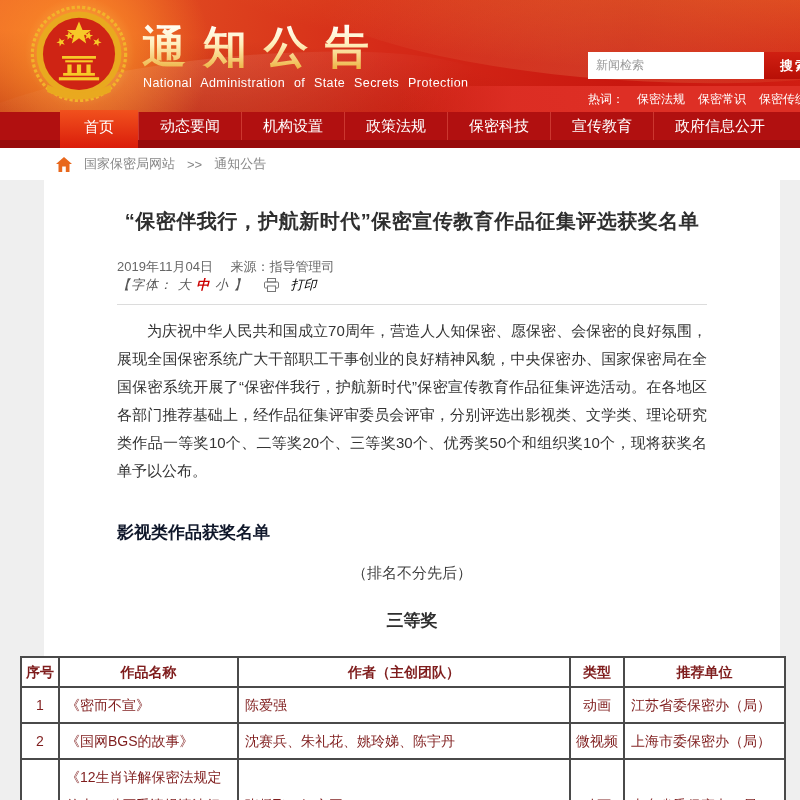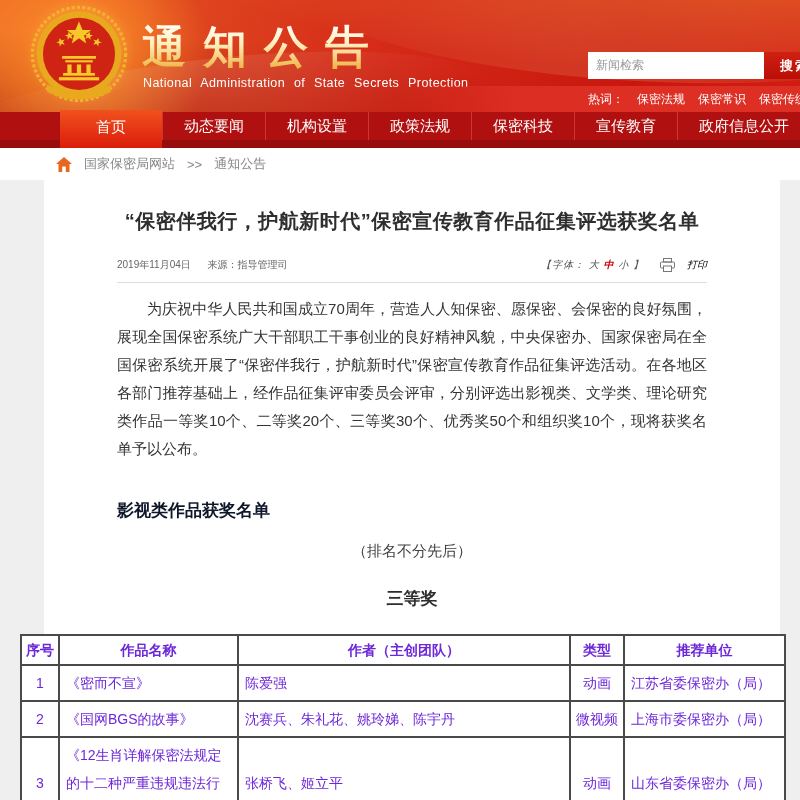--- a/index.html
+++ b/index.html
@@ -72,21 +72,21 @@
     background:linear-gradient(#b11010 0, #b11010 28px, #990c0c 28px, #990c0c 36px);
     display:flex; align-items:flex-start; padding-left:60px;
   }
   .nav-item {
     height:28px; line-height:28px; padding:0 21px;
     color:#fff; font-size:15px; white-space:nowrap; cursor:pointer;
     border-left:1px solid rgba(255,130,110,.35);
   }
   .nav-item:first-child { border-left:none; }
   .nav-item.active {
-    margin-top:-2px; height:38px; line-height:34px; padding:0 36px;
+    margin-top:-2px; height:38px; line-height:34px; padding:0 24px;
     background:linear-gradient(#f1511d,#da1d0b); border-left:none;
   }
 
   
   .breadcrumb {
     position:absolute; left:0; top:148px; width:800px; height:32px; background:#ffffff;
     display:flex; align-items:center; gap:12px; padding-left:56px;
     font-size:13px; color:#878787;
   }
   .breadcrumb .crumb { cursor:pointer; }
@@ -94,22 +94,22 @@
   
   .page-bg { position:absolute; left:0; top:180px; width:800px; height:620px; background:#efefef; }
   .card { position:absolute; left:44px; top:180px; width:736px; height:620px; background:#ffffff; }
   .card-inner { padding:26px 73px 0 73px; }
 
   .art-title {
     text-align:center; font-size:20px; font-weight:bold; color:#2e2e2e;
     line-height:30px; letter-spacing:.5px;
   }
   .meta {
-    display:flex; justify-content:space-between; align-items:center;
-    margin-top:22px; font-size:10px; color:#666;
+    display:flex; justify-content:space-between; 
+    margin-top:22px; font-size:13px; color:#666;flex-direction:column;
   }
   .meta-left span { margin-right:14px; }
   .meta-right { display:flex; align-items:center; gap:4px; }
   .font-ctl { font-style:italic; color:#555; letter-spacing:1px; }
   .font-ctl .sz { cursor:pointer; }
   .font-ctl .mid { color:#cc0000; font-weight:bold; }
   .print { display:flex; align-items:center; gap:12px; margin-left:12px; cursor:pointer; color:#000000;font-style:italic; }
   .divider { border-top:1px solid #dcdcdc; margin-top:10px; }
 
   .body-text {
@@ -119,21 +119,21 @@
   .sec-title { text-align:left; font-size:17px; font-weight:bold; color:#0f172a; margin-top:36px; }
   .sec-note  { text-align:center; font-size:15px; color:#404040; margin-top:20px; }
   .award     { text-align:center; font-size:17px; font-weight:bold; color:#2e2e2e; margin-top:26px; }
 
   
   table.awards {
     margin:24px 0 0 -97px; width:764px;
     border-collapse:collapse; table-layout:fixed; background:#fff;
   }
   .awards th, .awards td {
-    border:2px solid #4a4a4a; font-size:14px; color:#6d28d9;
+    border:2px solid #4a4a4a; font-size:14px; color:#7f1d1d;
     padding:3px 6px; line-height:28px; vertical-align:middle;
   }
   .awards th { font-weight:bold; text-align:center; height:30px; padding:0; }
   .awards td.c { text-align:center; padding:3px 0; }
   .awards td.unit { white-space:nowrap; overflow:visible; }
 </style>
 </head>
 <body>
 
 <div class="banner">

